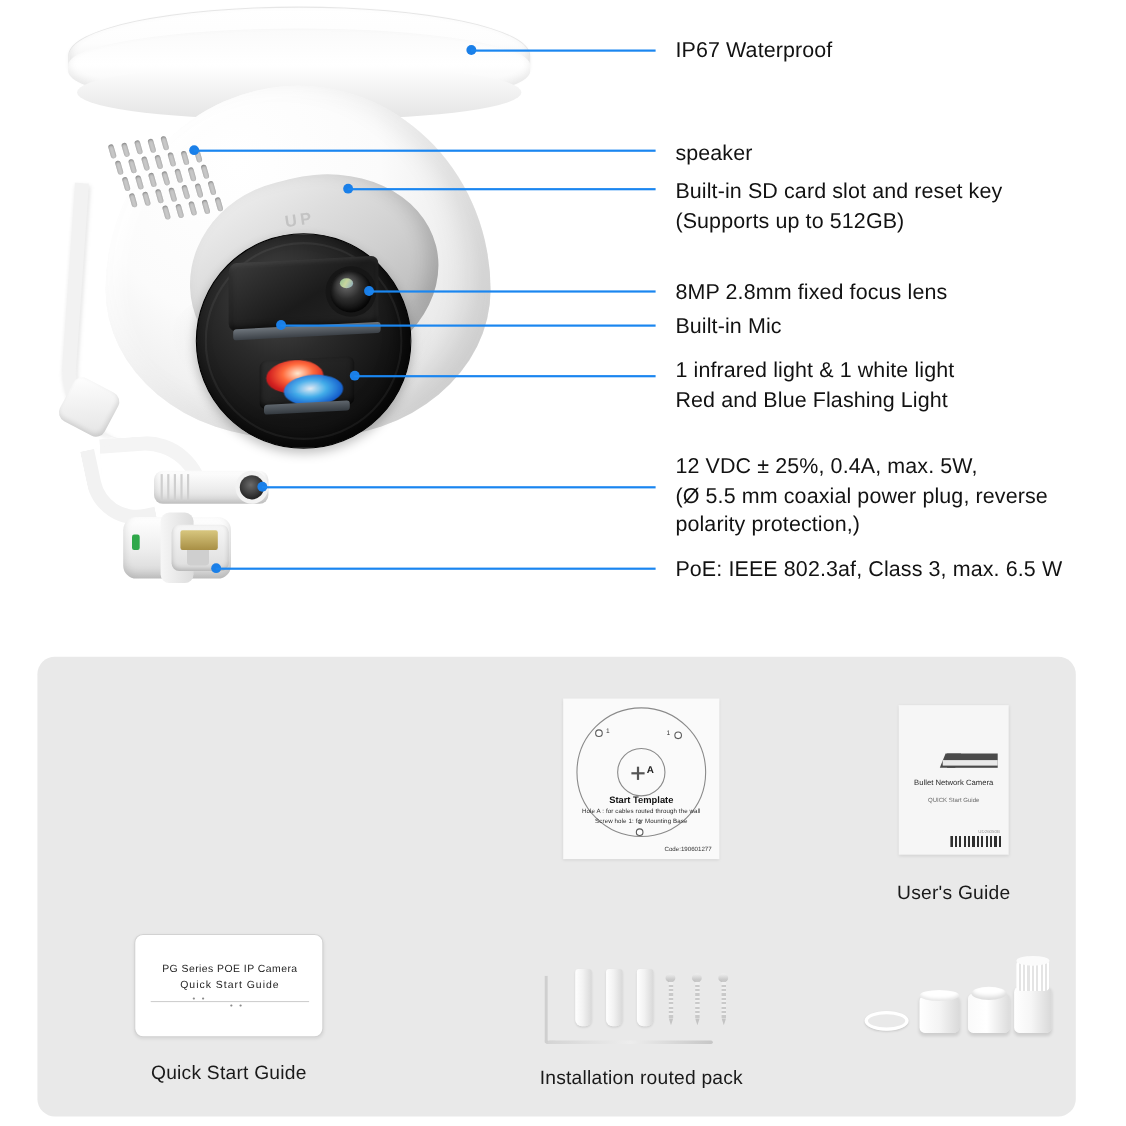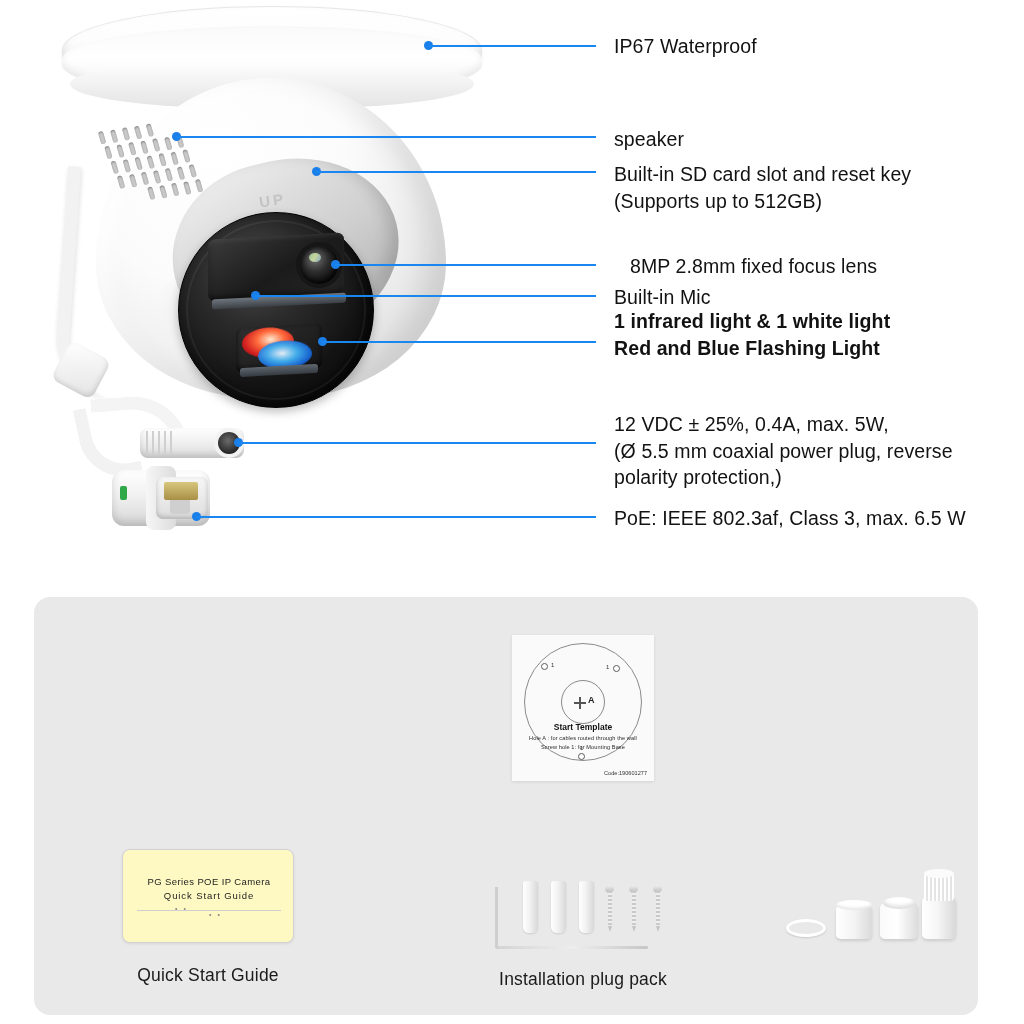--- a/index.html
+++ b/index.html
@@ -318,21 +318,21 @@
   .gd-t1{ position:absolute; left:0; top:68px; width:100px; text-align:center;
     font-size:7px; color:#2a2a2a; }
   .gd-t2{ position:absolute; left:0; top:84px; width:100px; text-align:center;
     font-size:5.5px; color:#6a6a6a; }
   .gd-code{ position:absolute; right:8px; bottom:19px; font-size:4px; color:#999; }
   .gd-barcode{ position:absolute; right:7px; bottom:7px; width:46px; height:10px;
     background:repeating-linear-gradient(90deg,#2f2f2f 0 2px,#f6f6f6 2px 4px); }
 
   
   .qsg{
-    width:172px; height:94px; background:#fef9c3; position:relative;
+    width:172px; height:94px; background:#ffffff; position:relative;
     border:1px solid #d2d2d2; border-radius:8px;
     box-shadow:0 1px 3px rgba(0,0,0,.08);
   }
   .qsg-t1{ position:absolute; left:0; top:26px; width:172px; text-align:center;
     font-size:9.5px; color:#1c1c1c; letter-spacing:.4px; }
   .qsg-t2{ position:absolute; left:0; top:40px; width:172px; text-align:center;
     font-size:9.5px; color:#1c1c1c; letter-spacing:.9px; }
   .qsg-rule{ position:absolute; left:14px; top:60px; width:144px; height:1px; background:#cfcfcf; }
   .qsg-dots{ position:absolute; left:52px; top:55px; font-size:7px; color:#8a8a8a; letter-spacing:2px; }
   .qsg-dots2{ position:absolute; left:86px; top:61px; font-size:7px; color:#8a8a8a; letter-spacing:2px; }
@@ -511,23 +511,23 @@
   <div class="dot" style="left:234px;  top:438px;"></div>
   <div class="leader" style="left:238px;  top:442px; width:358px;"></div>
 
   <div class="dot" style="left:192px;  top:512px;"></div>
   <div class="leader" style="left:196px;  top:516px; width:400px;"></div>
 
   <div class="label" style="top:33px;">IP67 Waterproof</div>
   <div class="label" style="top:126px;">speaker</div>
   <div class="label" style="top:161px;">Built-in SD card slot and reset key
 (Supports up to 512GB)</div>
-  <div class="label" style="top:253px;margin-left:16px;">8MP 2.8mm fixed focus lens</div>
+  <div class="label" style="top:253px;">8MP 2.8mm fixed focus lens</div>
   <div class="label" style="top:284px;">Built-in Mic</div>
-  <div class="label" style="top:308px;font-weight:bold;"> 1 infrared light &amp; 1 white light
+  <div class="label" style="top:324px;"> 1 infrared light &amp; 1 white light
  Red and Blue Flashing Light</div>
   <div class="label" style="top:411px;">12 VDC ± 25%, 0.4A, max. 5W,
 (Ø 5.5 mm coaxial power plug, reverse
 polarity protection,)</div>
   <div class="label" style="top:505px;">PoE: IEEE 802.3af, Class 3, max. 6.5 W</div>
 
   <div class="panel">
 
 
     <div class="acc" style="left:404px; top:38px; width:290px;">
@@ -546,20 +546,32 @@
         <div class="st-hole" style="left:66px; top:118px;"></div>
         <div class="st-num" style="left:68px; top:110px;">1</div>
 
         <div class="st-title">Start Template</div>
         <div class="st-line" style="top:100px;">Hole A : for cables routed through the wall</div>
         <div class="st-line" style="top:109px;">Screw hole 1: for Mounting Base</div>
         <div class="st-code">Code:190601277</div>
       </div>
     </div>
 
+    <div class="acc" style="left:722px; top:44px; width:222px;">
+      <div class="acc-art guide">
+        <div class="gd-slash"></div>
+        <div class="gd-bar"></div>
+        <div class="gd-bar2"></div>
+        <div class="gd-t1">Bullet Network Camera</div>
+        <div class="gd-t2">QUICK Start Guide</div>
+        <div class="gd-code">UD26050B</div>
+        <div class="gd-barcode"></div>
+      </div>
+      <div class="acc-cap" style="margin-top:24px;">User's Guide</div>
+    </div>
 
     <div class="acc" style="left:44px; top:252px; width:260px;">
       <div class="acc-art qsg">
         <div class="qsg-t1">PG Series POE IP Camera</div>
         <div class="qsg-t2">Quick Start Guide</div>
         <div class="qsg-rule"></div>
         <div class="qsg-dots">• •</div>
         <div class="qsg-dots2">• •</div>
       </div>
       <div class="acc-cap" style="margin-top:22px;">Quick Start Guide</div>
@@ -583,21 +595,21 @@
         </div>
         <div class="screw" style="left:160px;">
           <div class="head"></div>
             <div class="shank"></div>
             <div class="tip"></div>
         </div>
 
         <div class="hexkey"></div>
         <div class="hexkey-arm"></div>
       </div>
-      <div class="acc-cap" style="margin-top:12px;">Installation plug pack</div>
+      <div class="acc-cap" style="margin-top:12px;">Installation routed pack</div>
     </div>
 
     <div class="acc" style="left:722px; top:272px; width:222px;">
       <div class="acc-art wcap">
         <div class="w-ring"></div>
         <div class="w-cyl1"></div>
         <div class="w-cyl2"></div>
         <div class="w-big"></div>
         <div class="w-top"></div>
       </div>

